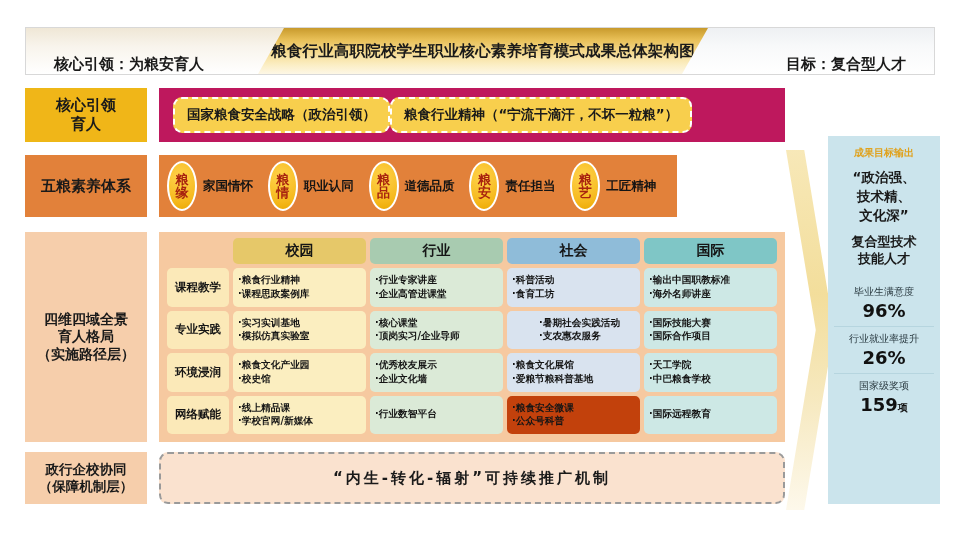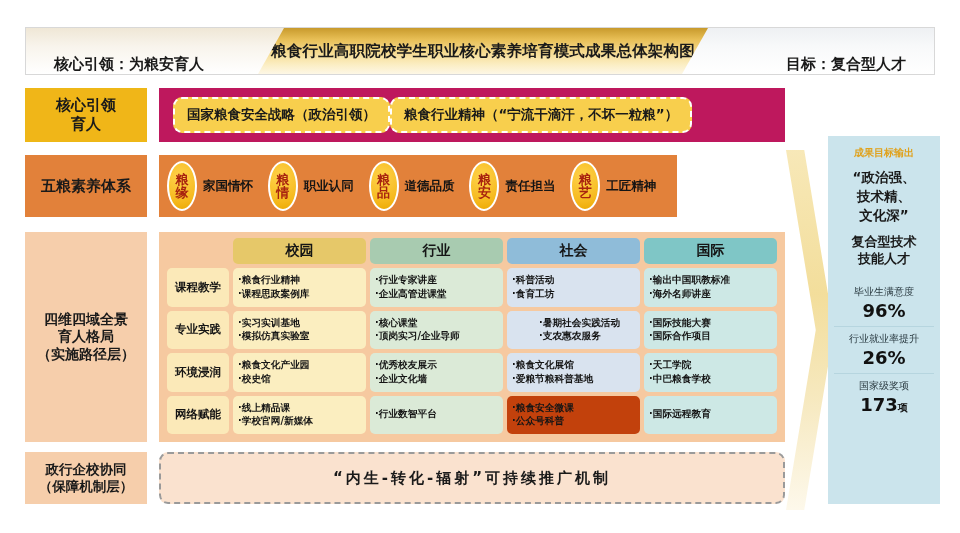--- a/index.html
+++ b/index.html
@@ -370,18 +370,18 @@
       <div class="rp-stat">
         <span class="lbl">毕业生满意度</span>
         <span class="val">96%</span>
       </div>
       <div class="rp-stat">
         <span class="lbl">行业就业率提升</span>
         <span class="val">26%</span>
       </div>
       <div class="rp-stat">
         <span class="lbl">国家级奖项</span>
-        <span class="val"><span>173</span><span class="unit">项</span></span>
+        <span class="val"><span>159</span><span class="unit">项</span></span>
       </div>
     </div>
   </div>
 
 </div>
 
 </body></html>

